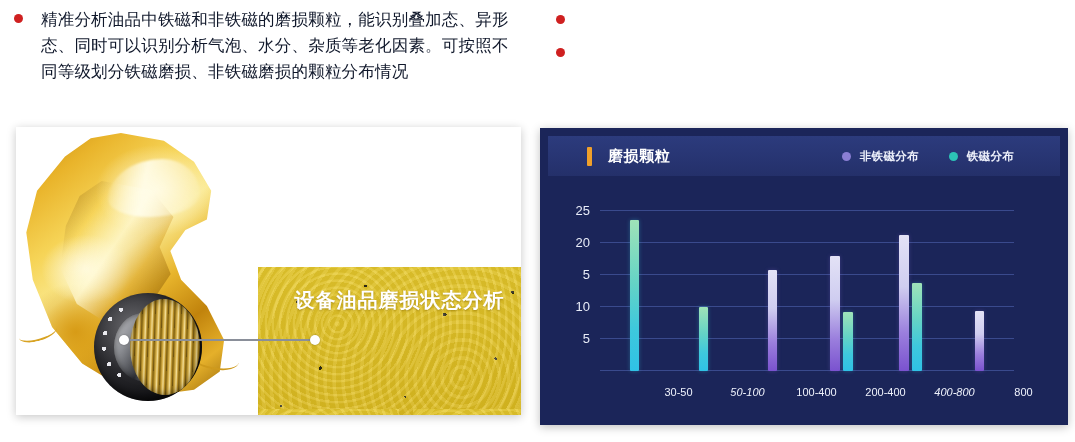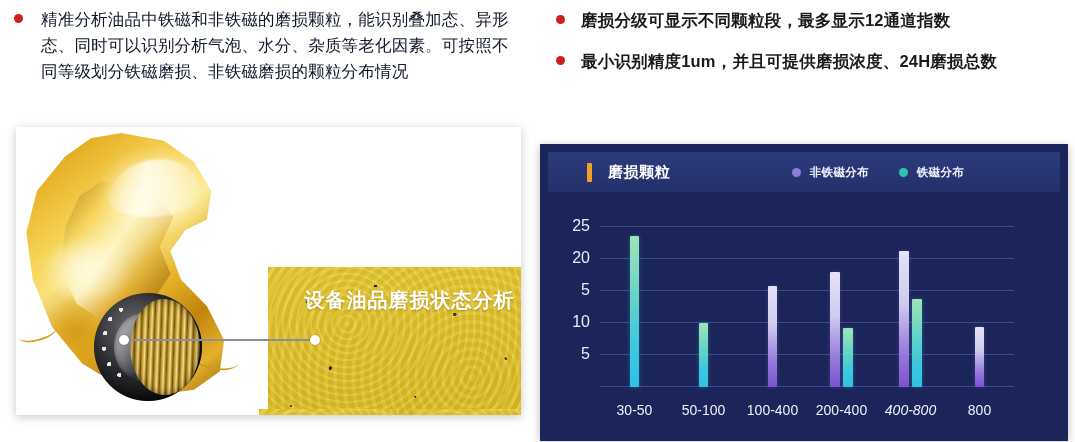--- a/index.html
+++ b/index.html
@@ -206,21 +206,21 @@
       radial-gradient(circle 1.3px at 84% 58%, #2d2a17 99%, transparent 100%),
       radial-gradient(circle 1.7px at 22% 64%, #2d2a17 99%, transparent 100%),
       radial-gradient(circle 1.1px at 52% 82%, #2d2a17 99%, transparent 100%),
       radial-gradient(circle 1.5px at 90% 16%, #2d2a17 99%, transparent 100%),
       radial-gradient(circle 1.2px at 8% 88%, #2d2a17 99%, transparent 100%),
       linear-gradient(175deg, #e7c92c 0%, #ddbb1f 100%);
     overflow: hidden;
   }
   .tile-title {
     position: absolute;
-    left: 252px; top: 140px;
+    left: 242px; top: 140px;
     width: 283px; height: 158px;
   }
   .tile-title-text {
     position: absolute;
     left: 0; right: 0;
     top: 20px;
     text-align: center;
     color: #ffffff;
     font-size: 20px;
     font-weight: 700;
@@ -235,21 +235,21 @@
   .tile-particles {
     position: absolute;
     left: 397px; top: 282px;
     width: 124px; height: 105px;
   }
   .net-svg, .part-svg { position: absolute; left: 0; top: 0; }
 
   
   .chart-panel {
     position: absolute;
-    left: 540px; top: 144px;
+    left: 540px; top: 128px;
     width: 528px; height: 297px;
     background: #1b2559;
     box-shadow: 0 2px 9px rgba(0,0,0,0.25);
     overflow: hidden;
   }
   .chart-header {
     position: absolute;
     left: 8px; top: 8px;
     right: 8px;
     height: 40px;
@@ -265,21 +265,21 @@
   }
   .hdr-title {
     margin-left: 16px;
     color: #ffffff;
     font-size: 15px;
     font-weight: 700;
     letter-spacing: 0.6px;
   }
   .legend {
     margin-left: auto;
-    margin-right: 96px;
+    margin-right: 46px;
     display: flex;
     align-items: center;
   }
   .legend-item {
     display: flex;
     align-items: center;
     margin-left: 30px;
   }
   .legend-dot {
     width: 9px; height: 9px;
@@ -309,30 +309,31 @@
     position: absolute;
     left: 0; right: 0;
     height: 1px;
     background: #3a4a8d;
   }
   .ytick {
     position: absolute;
     right: calc(100% + 10px);
     transform: translateY(-50%);
     color: #e8ecf8;
-    font-size: 16px;
+    font-size: 13px;
     white-space: nowrap;
   }
   .xtick {
     position: absolute;
     top: calc(100% + 15px);
     transform: translateX(-50%);
     color: #eef1fb;
-    font-size: 14px;
+    font-size: 11px;
     white-space: nowrap;
+    margin-left: 44px;
   }
   .bar {
     position: absolute;
     bottom: 0;
     border-radius: 1px;
   }
   .bar.ferro {
     background: linear-gradient(180deg, #9fe3b8 0%, #64d3c6 42%, #3ec8dd 72%, #2fc2e6 100%);
     box-shadow: 0 0 4px rgba(62,200,221,0.35);
   }
@@ -347,25 +348,23 @@
 <div class="bullets-left">
   <div class="bullet-row">
     <span class="bullet-dot"></span>
     <span class="bullet-text">精准分析油品中铁磁和非铁磁的磨损颗粒，能识别叠加态、异形态、同时可以识别分析气泡、水分、杂质等老化因素。可按照不同等级划分铁磁磨损、非铁磁磨损的颗粒分布情况</span>
   </div>
 </div>
 
 <div class="bullets-right">
   <div class="bullet-row">
     <span class="bullet-dot"></span>
-    <span class="bullet-text">磨损分级可显示不同颗粒段，最多显示12通道指数</span>
   </div>
   <div class="bullet-row">
     <span class="bullet-dot"></span>
-    <span class="bullet-text">最小识别精度1um，并且可提供磨损浓度、24H磨损总数</span>
   </div>
 </div>
 
 <div class="photo-card">
 
   <div class="oil-area">
     <div class="oil-blob">
       <div class="oil-inner-swirl"></div>
       <div class="oil-highlight"></div>
     </div>
@@ -458,21 +457,21 @@
           <span class="ytick">5</span>
         </div>
         <div class="gridline" style="bottom: 74.0741%;">
           <span class="ytick">20</span>
         </div>
         <div class="gridline" style="bottom: 92.5926%;">
           <span class="ytick">25</span>
         </div>
         <span class="xtick" style="left: 8.33333%;">30-50</span>
         <div class="bar ferro" title="铁磁分布 30-50: 23.5" style="left: 7.13333%; width: 2.4%; height: 87.037%;"></div>
-        <span class="xtick" style="left: 25%;">50-100</span>
+        <span class="xtick" style="left: 25%; font-style: italic;">50-100</span>
         <div class="bar ferro" title="铁磁分布 50-100: 10" style="left: 23.8%; width: 2.4%; height: 37.037%;"></div>
         <span class="xtick" style="left: 41.6667%;">100-400</span>
         <div class="bar nonferro" title="非铁磁分布 100-200: 15.8" style="left: 40.4667%; width: 2.4%; height: 58.5185%;"></div>
         <span class="xtick" style="left: 58.3333%;">200-400</span>
         <div class="bar nonferro" title="非铁磁分布 200-400: 18" style="left: 55.4833%; width: 2.4%; height: 66.6667%;"></div>
         <div class="bar ferro" title="铁磁分布 200-400: 9.2" style="left: 58.7833%; width: 2.4%; height: 34.0741%;"></div>
         <span class="xtick" style="left: 75%; font-style: italic;">400-800</span>
         <div class="bar nonferro" title="非铁磁分布 400-800: 21.2" style="left: 72.15%; width: 2.4%; height: 78.5185%;"></div>
         <div class="bar ferro" title="铁磁分布 400-800: 13.8" style="left: 75.45%; width: 2.4%; height: 51.1111%;"></div>
         <span class="xtick" style="left: 91.6667%;">800</span>

